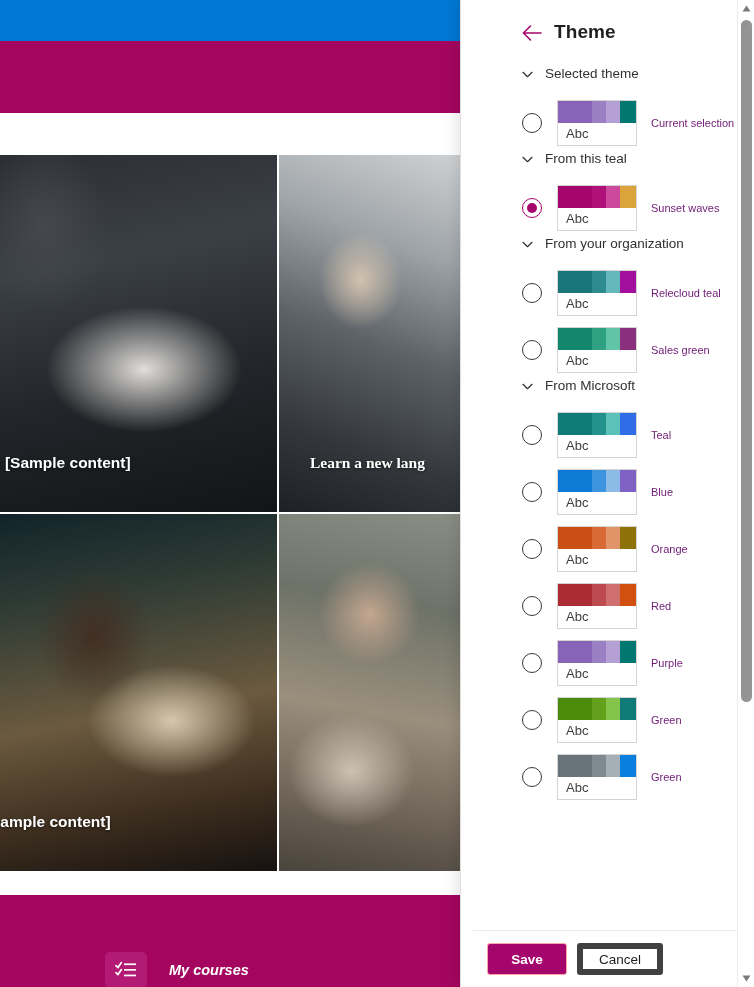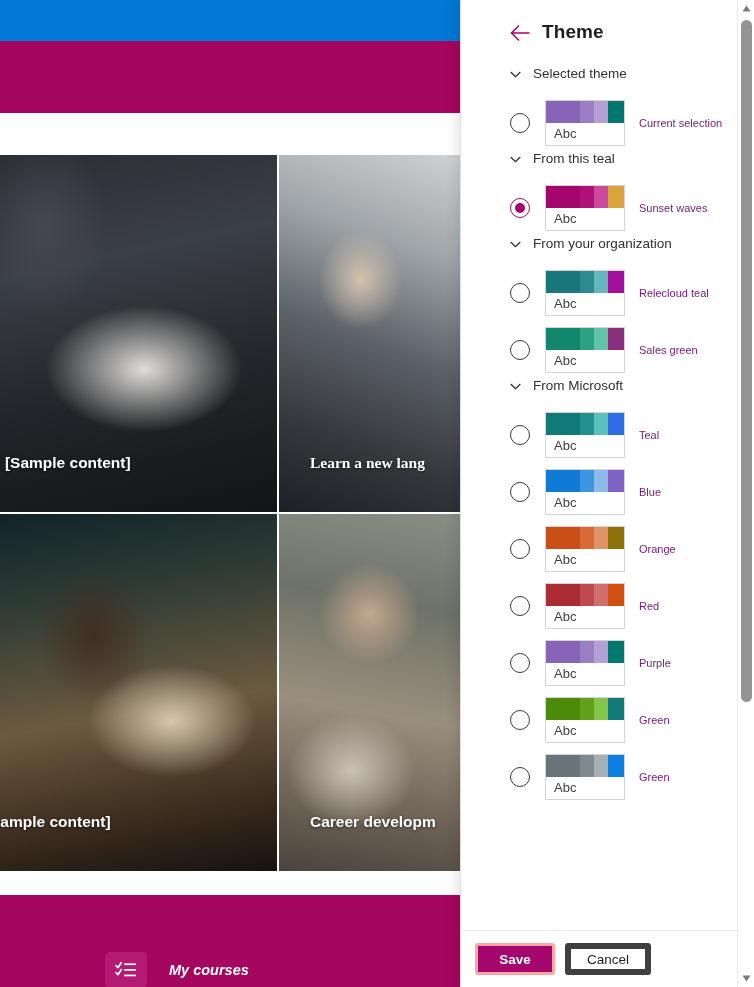--- a/index.html
+++ b/index.html
@@ -71,21 +71,21 @@
     display: flex; align-items: center; justify-content: center;
   }
   .footer-label { margin-left: 22px; color: #fff; font-weight: bold; font-size: 14.5px; }
 
   
   #panel {
     position: absolute; right: 0; top: 0; width: 294px; height: 987px;
     background: #ffffff; border-left: 1px solid #e1dfdd;
     box-shadow: -4px 0 12px rgba(0,0,0,.10);
   }
-  .panel-inner { position: absolute; left: 0; top: 0; width: 276px; height: 987px; overflow: hidden; padding-left: 35px; }
+  .panel-inner { position: absolute; left: 12px; top: 0; width: 276px; height: 987px; overflow: hidden; padding-left: 35px; }
 
   .panel-header { position: relative; height: 66px; }
   .back-arrow {
     position: absolute; left: 12px; top: 22px; width: 24px; height: 22px;
     cursor: pointer;
   }
   .panel-title {
     position: absolute; left: 46px; top: 21px;
     font-size: 19px; font-weight: 600; color: #201f1e; letter-spacing: .1px;
   }
@@ -132,21 +132,21 @@
   .panel-footer {
     position: absolute; left: 0; bottom: 0; width: 276px; height: 57px;
     background: #fff; border-top: 1px solid #edebe9;
     display: flex; align-items: center; padding-left: 14px; gap: 10px;
   }
   .btn {
     height: 32px; min-width: 80px; font-size: 13.5px;
     border-radius: 3px; cursor: pointer; padding: 0 16px;
     font-family: "Liberation Sans", sans-serif;
   }
-  .btn-primary { background: #a4066e; color: #fff; border: 3px solid #fca5a5; font-weight: 600; }
+  .btn-primary { background: #a4066e; color: #fff; border: 1px solid #fca5a5; font-weight: 600; }
   .btn-secondary { background: #fff; color: #201f1e; border: 6px solid #404040; }
 
   
   .scrollbar {
     position: absolute; right: 0; top: 0; width: 17px; height: 987px;
     background: #ffffff; border-left: 1px solid #ebebeb;
   }
   .sb-arrow { position: absolute; left: 0; width: 17px; height: 17px; display:flex; align-items:center; justify-content:center; cursor:pointer; }
   .sb-arrow.up { top: 0; }
   .sb-arrow.down { bottom: 0; }
@@ -173,21 +173,20 @@
       <div class="card c2">
         <div class="ph2"></div>
         <div class="caption">Learn a new lang</div>
       </div>
       <div class="card c3">
         <div class="ph3"></div>
         <div class="caption">Sample content]</div>
       </div>
       <div class="card c4">
         <div class="ph4"></div>
-        <div class="caption">Career developm</div>
       </div>
       <div class="card-divider-v"></div>
       <div class="card-divider-h"></div>
     </div>
 
     <div class="bg-footerbar"></div>
     <div class="footer-tile">
       <div class="footer-icon-box">
         <svg width="22" height="18" viewBox="0 0 22 18" aria-hidden="true">
           <path d="M1 4.6 L3 6.6 L6.4 1.6" stroke="#fff" stroke-width="1.7" fill="none" stroke-linecap="round" stroke-linejoin="round"></path>

